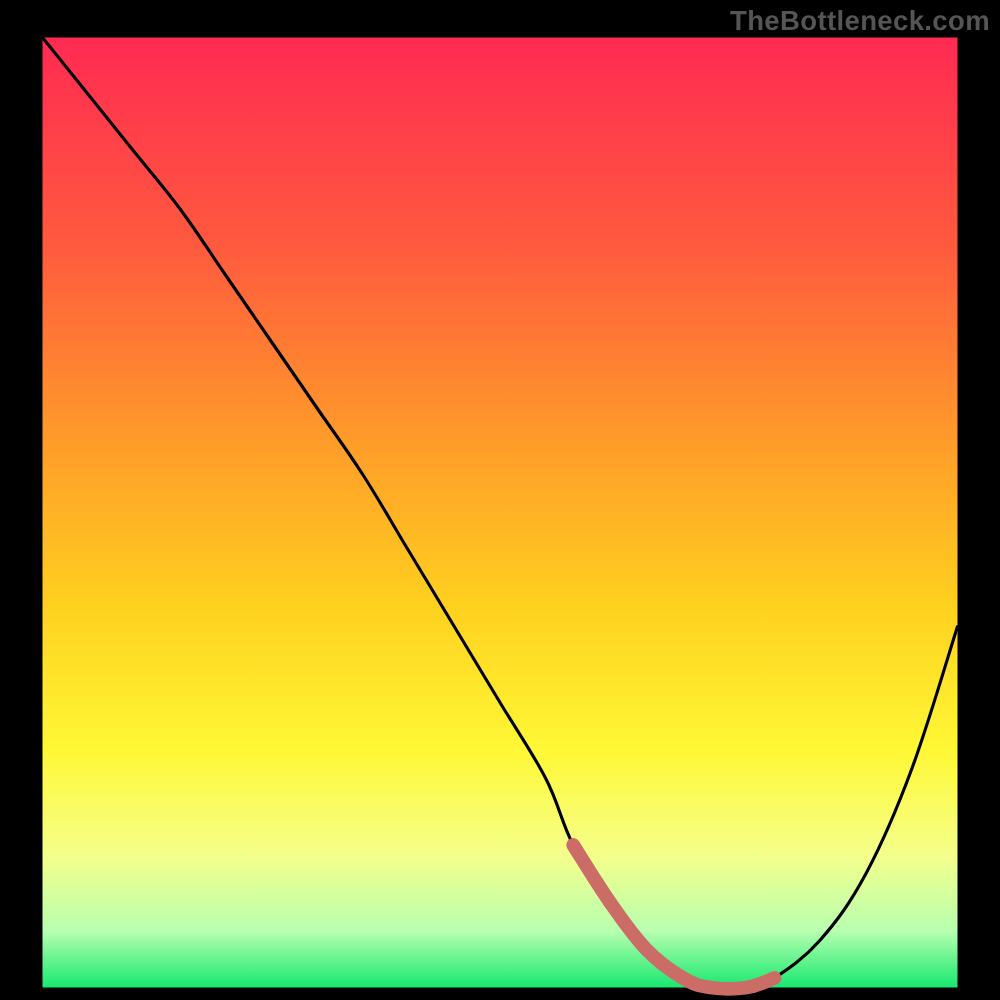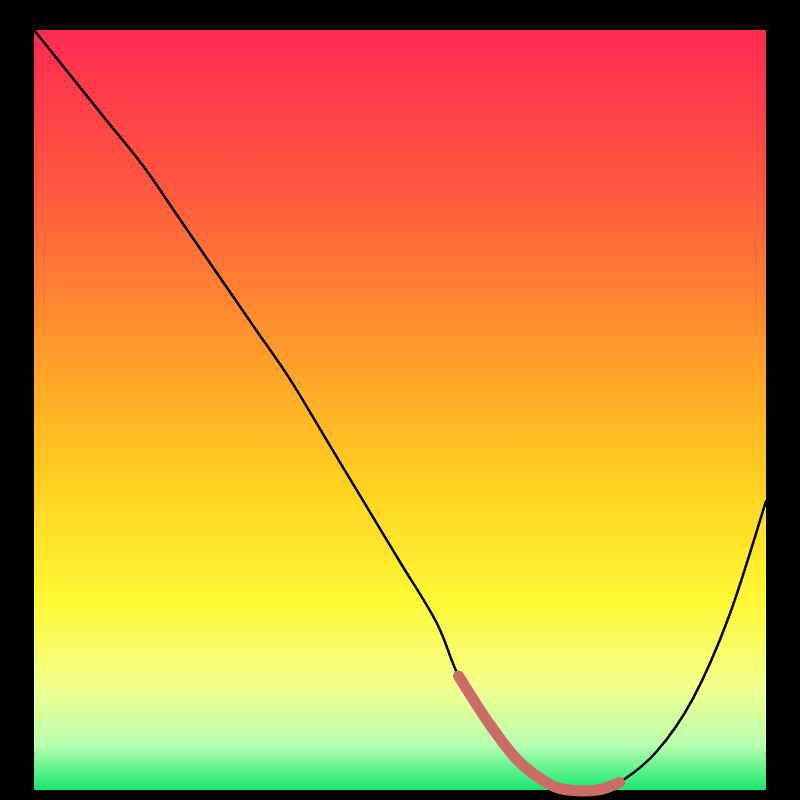--- a/index.html
+++ b/index.html
@@ -33,20 +33,21 @@
   position: absolute;
   left: 0;
   top: 0;
 }
 </style>
 </head>
 <body>
 
 <div class="frame">
 
+  <div class="watermark">TheBottleneck.com</div>
 
   <svg id="chart-svg" width="800" height="800" viewBox="0 0 800 800">
     <defs>
       <linearGradient id="bg-grad" x1="0" y1="0" x2="0" y2="1">
           <stop offset="0.00%" stop-color="#ff2a52"></stop>
           <stop offset="22.00%" stop-color="#ff5a3e"></stop>
           <stop offset="42.00%" stop-color="#ff9a2a"></stop>
           <stop offset="60.00%" stop-color="#ffd11f"></stop>
           <stop offset="75.00%" stop-color="#fff835"></stop>
           <stop offset="86.00%" stop-color="#f5ff8a"></stop>

